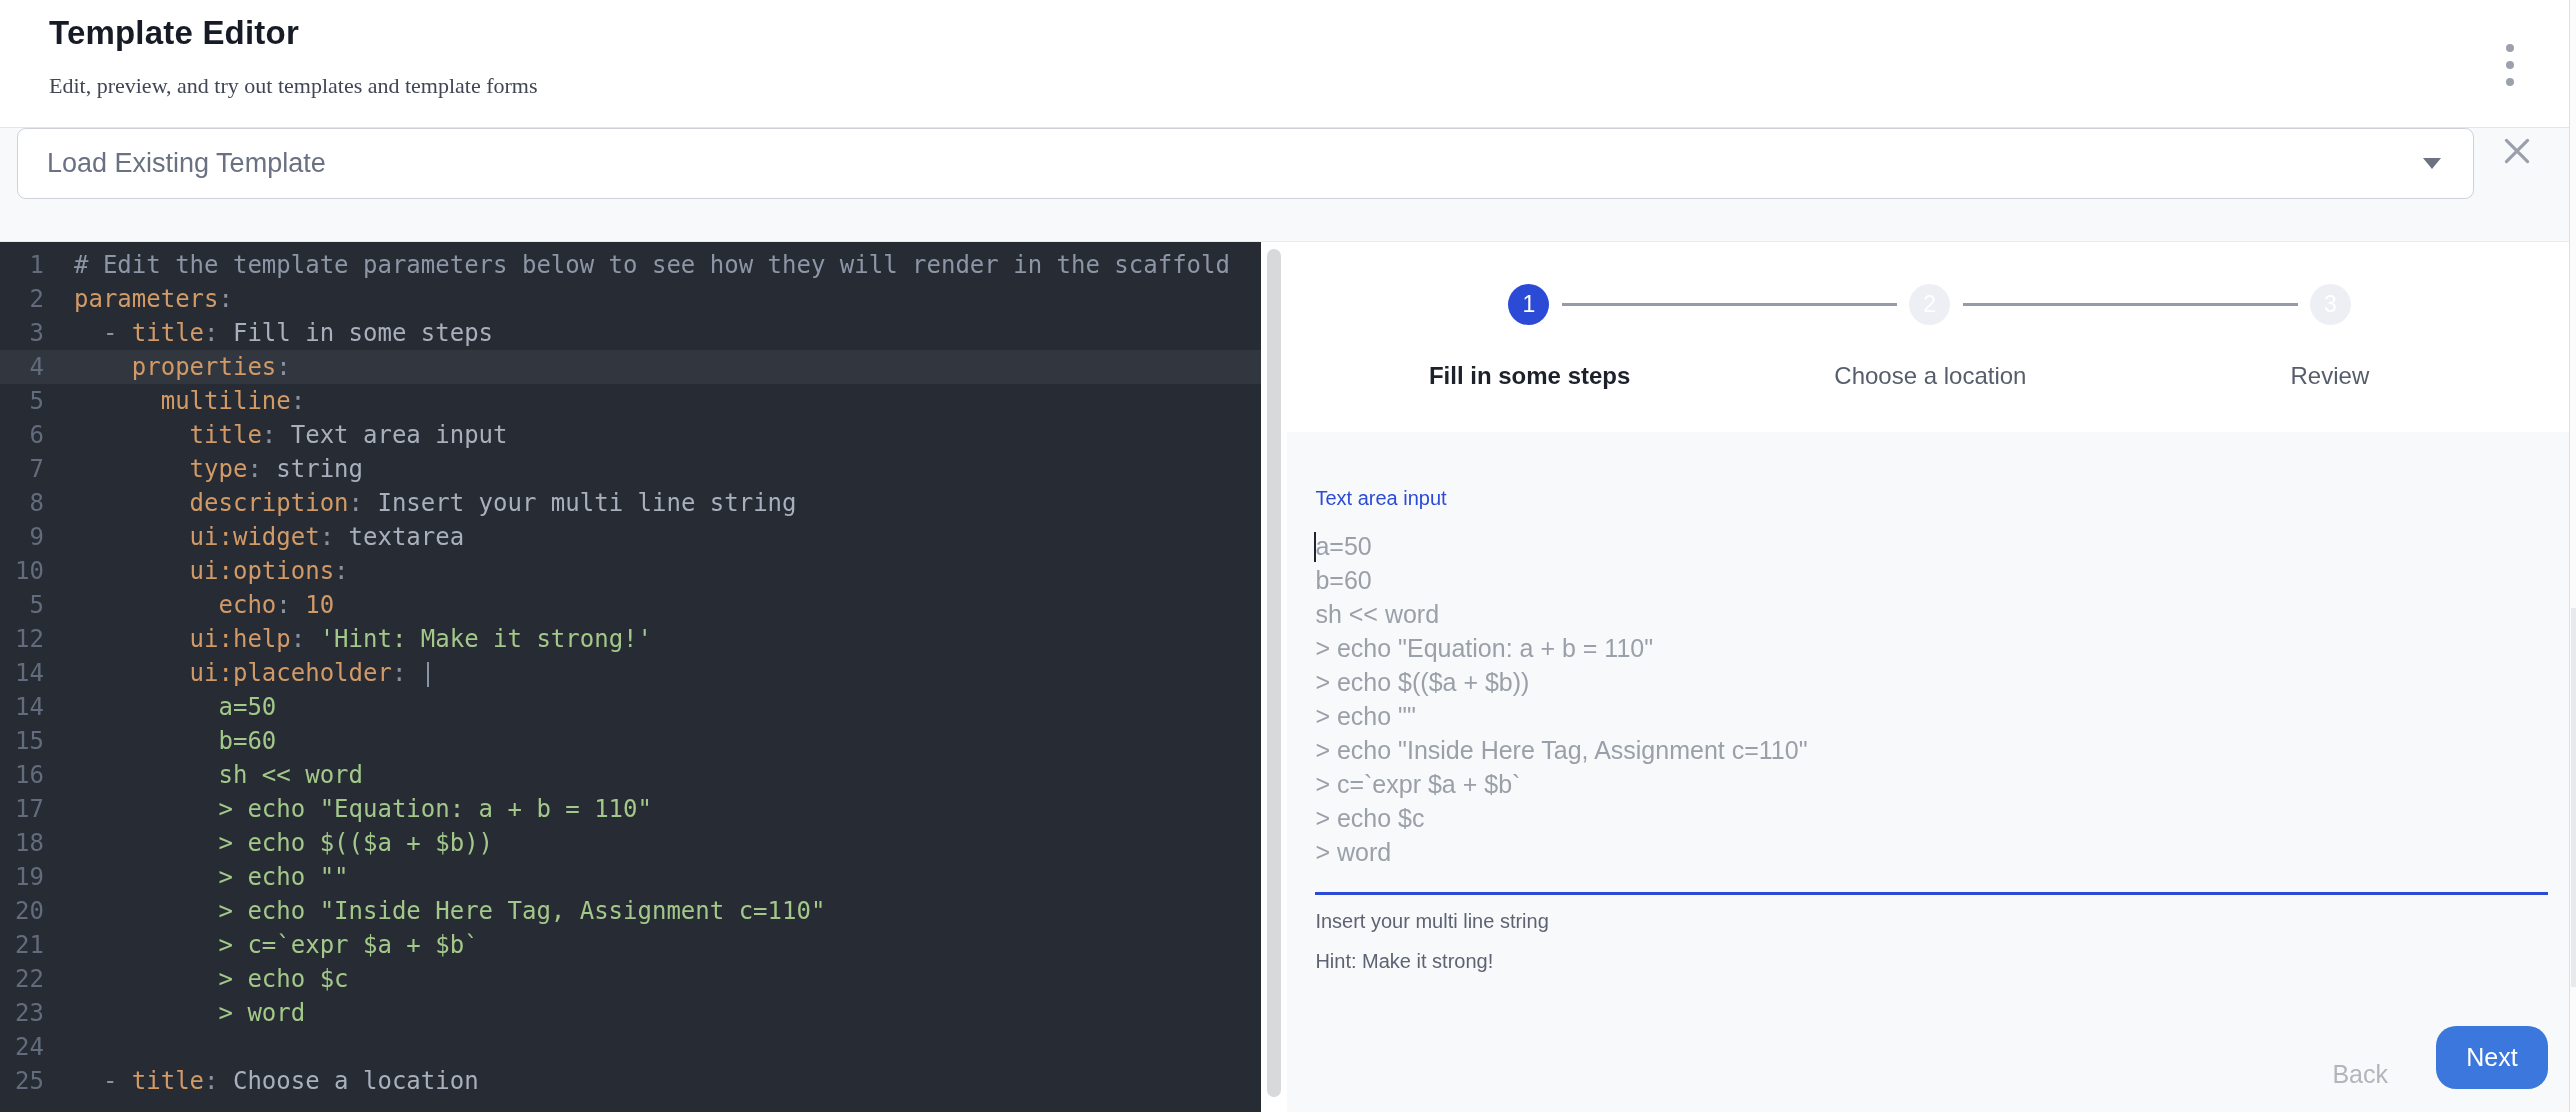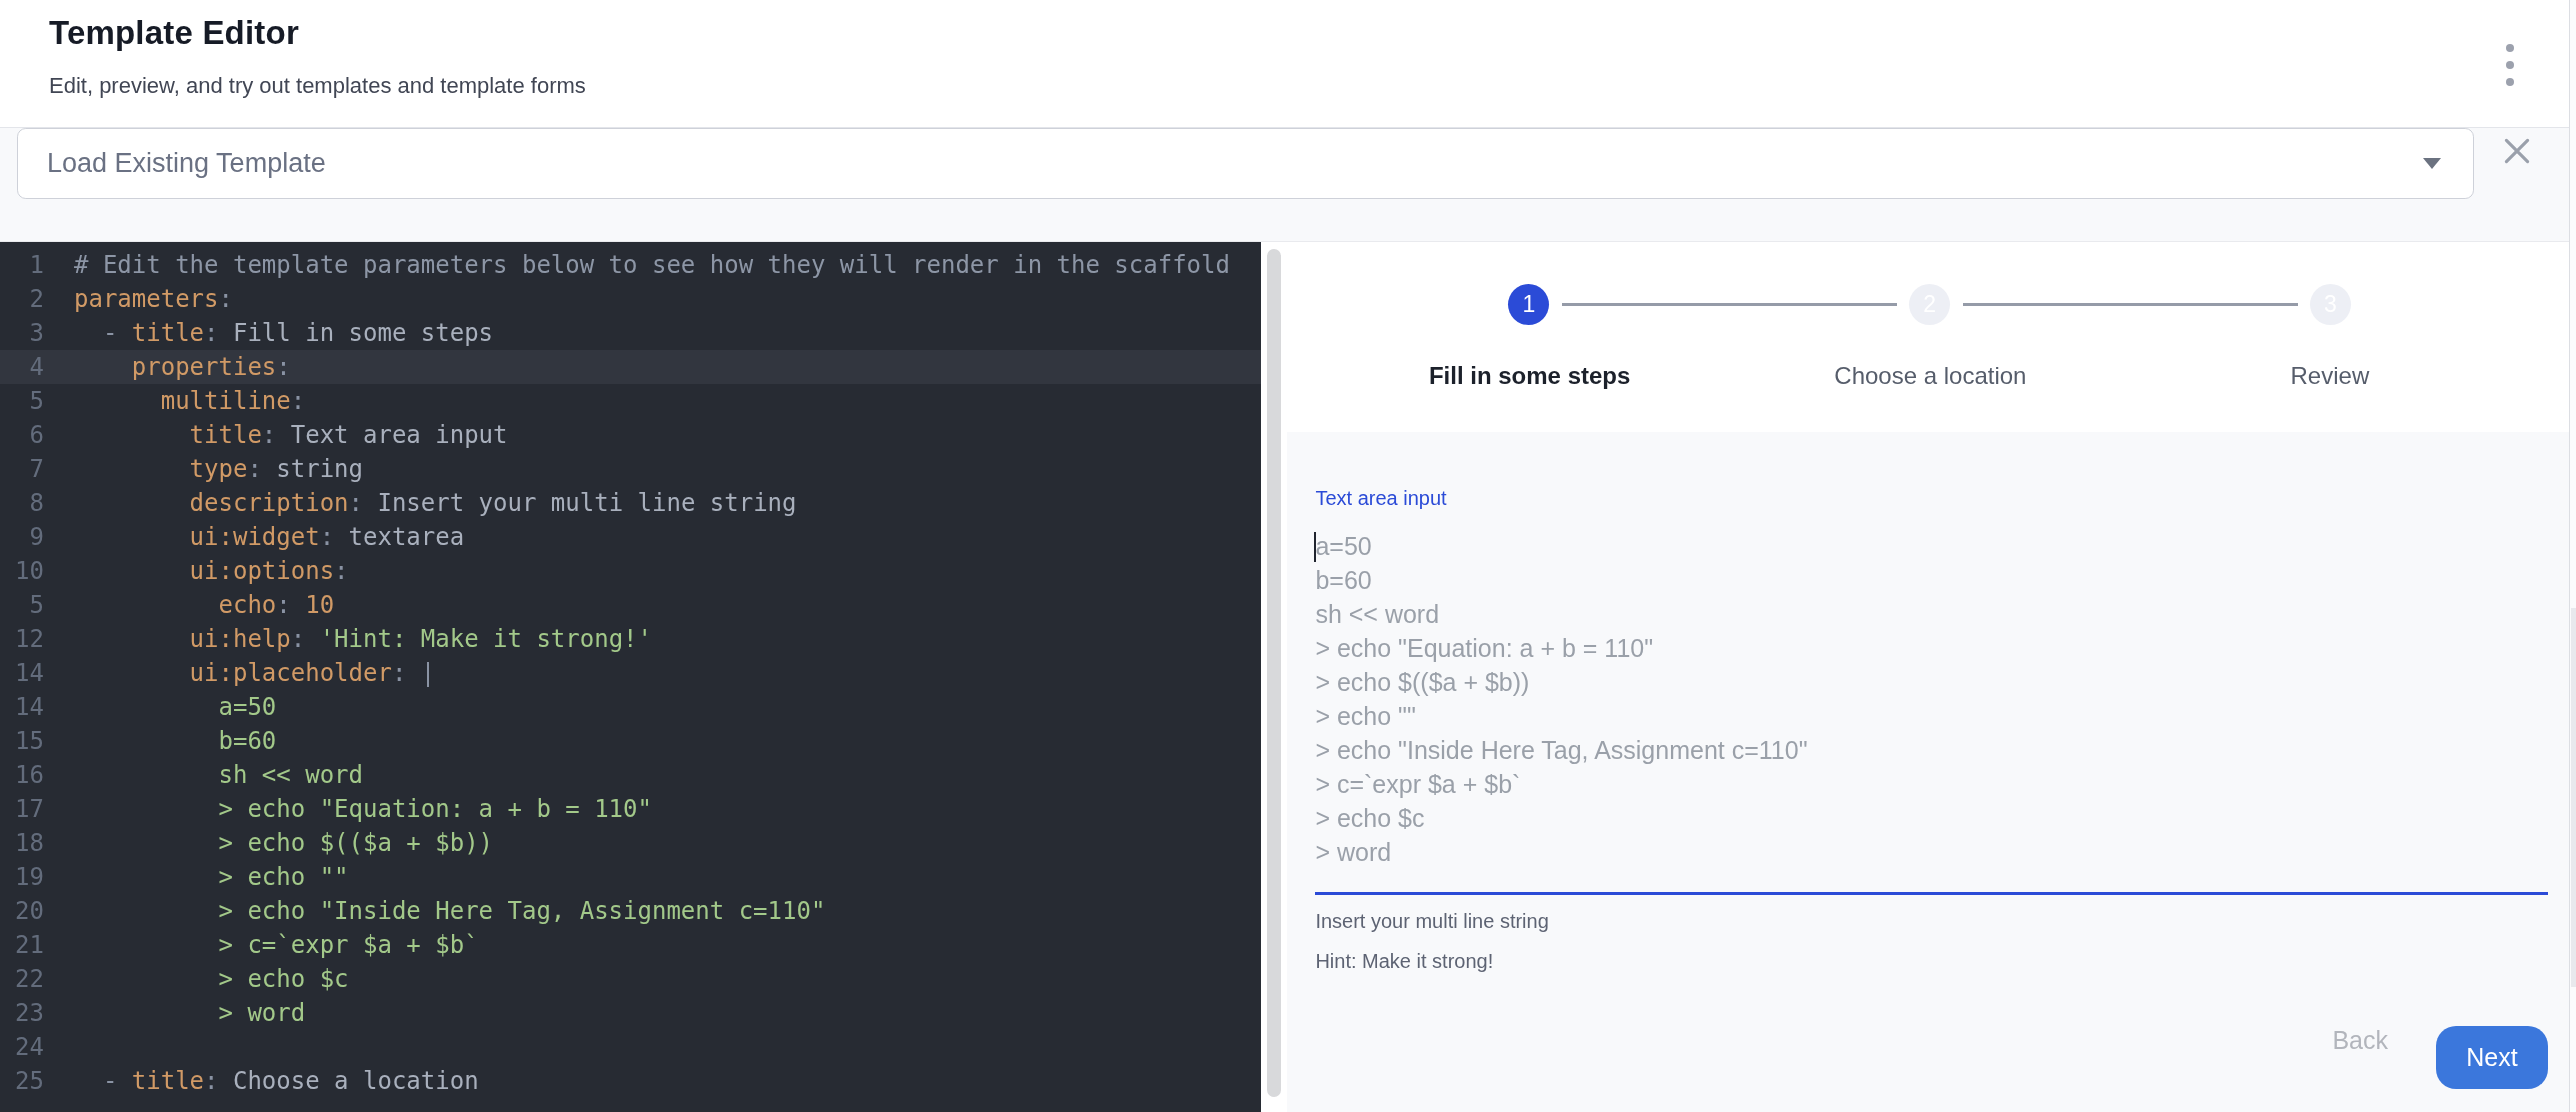--- a/index.html
+++ b/index.html
@@ -10,21 +10,21 @@
     position:relative;
   }
   .app { width:2576px; height:1113px; display:flex; flex-direction:column; position:relative; }
 
   
   .header {
     height:127px; background:#ffffff; position:relative;
     padding:14px 0 0 49px; flex:0 0 auto;
   }
   .page-title { font-size:33px; font-weight:bold; color:#161b26; letter-spacing:0.2px; }
-  .page-subtitle { font-size:22px; color:#414654; margin-top:21px; }
+  .page-subtitle { font-size:22px; color:#414654; margin-top:21px;font-family:Liberation Serif, serif; }
   .kebab { position:absolute; right:49px; top:42px; width:35px; height:46px;
     display:flex; flex-direction:column; align-items:center; justify-content:space-between;
     cursor:pointer; padding:1.8px 0; }
   .kebab span { width:8px; height:8px; border-radius:50%; background:#9ca1ad; display:block; }
 
   
   .loader-bar {
     height:115px; background:#f8f9fb; border-top:1.8px solid #e3e5ea; border-bottom:1.8px solid #e9eaee;
     display:flex; padding-left:17px; flex:0 0 auto;
   }
@@ -84,21 +84,21 @@
   .field-label { font-size:20px; color:var(--accent-blue,#2b4bd7); margin-bottom:19.4px; }
   .ta {
     position:relative; border-bottom:3.5px solid var(--accent-blue,#2b4bd7);
     padding-bottom:23px; cursor:text;
   }
   .ph-line { font-size:25px; line-height:34px; color:#9aa0a9; white-space:pre; }
   .text-cursor { position:absolute; left:-1.8px; top:2.6px; width:2.6px; height:30px; background:#20242e; }
   .field-description { margin-top:15px; font-size:20px; color:#5d6373; }
   .field-help { margin-top:17px; font-size:20px; color:#5d6373; }
 
-  .buttons-row { display:flex; align-items:flex-start; justify-content:flex-end; margin-top:53px; padding-right:0; }
+  .buttons-row { display:flex; align-items:flex-end; justify-content:flex-end; margin-top:53px; padding-right:0; }
   .back-btn { font-size:25px; color:#b2b5bc; background:none; border:none; margin-right:48px; cursor:default;
     font-family:"Liberation Sans", sans-serif; }
   .next-btn {
     width:112px; height:63px; background:var(--next-button-blue,#3b77dc); color:#ffffff;
     font-size:25px; border:none; border-radius:20px; cursor:pointer;
     font-family:"Liberation Sans", sans-serif;
   }
 
   
   .page-gutter { position:absolute; top:0; right:0; width:7px; height:1113px;

